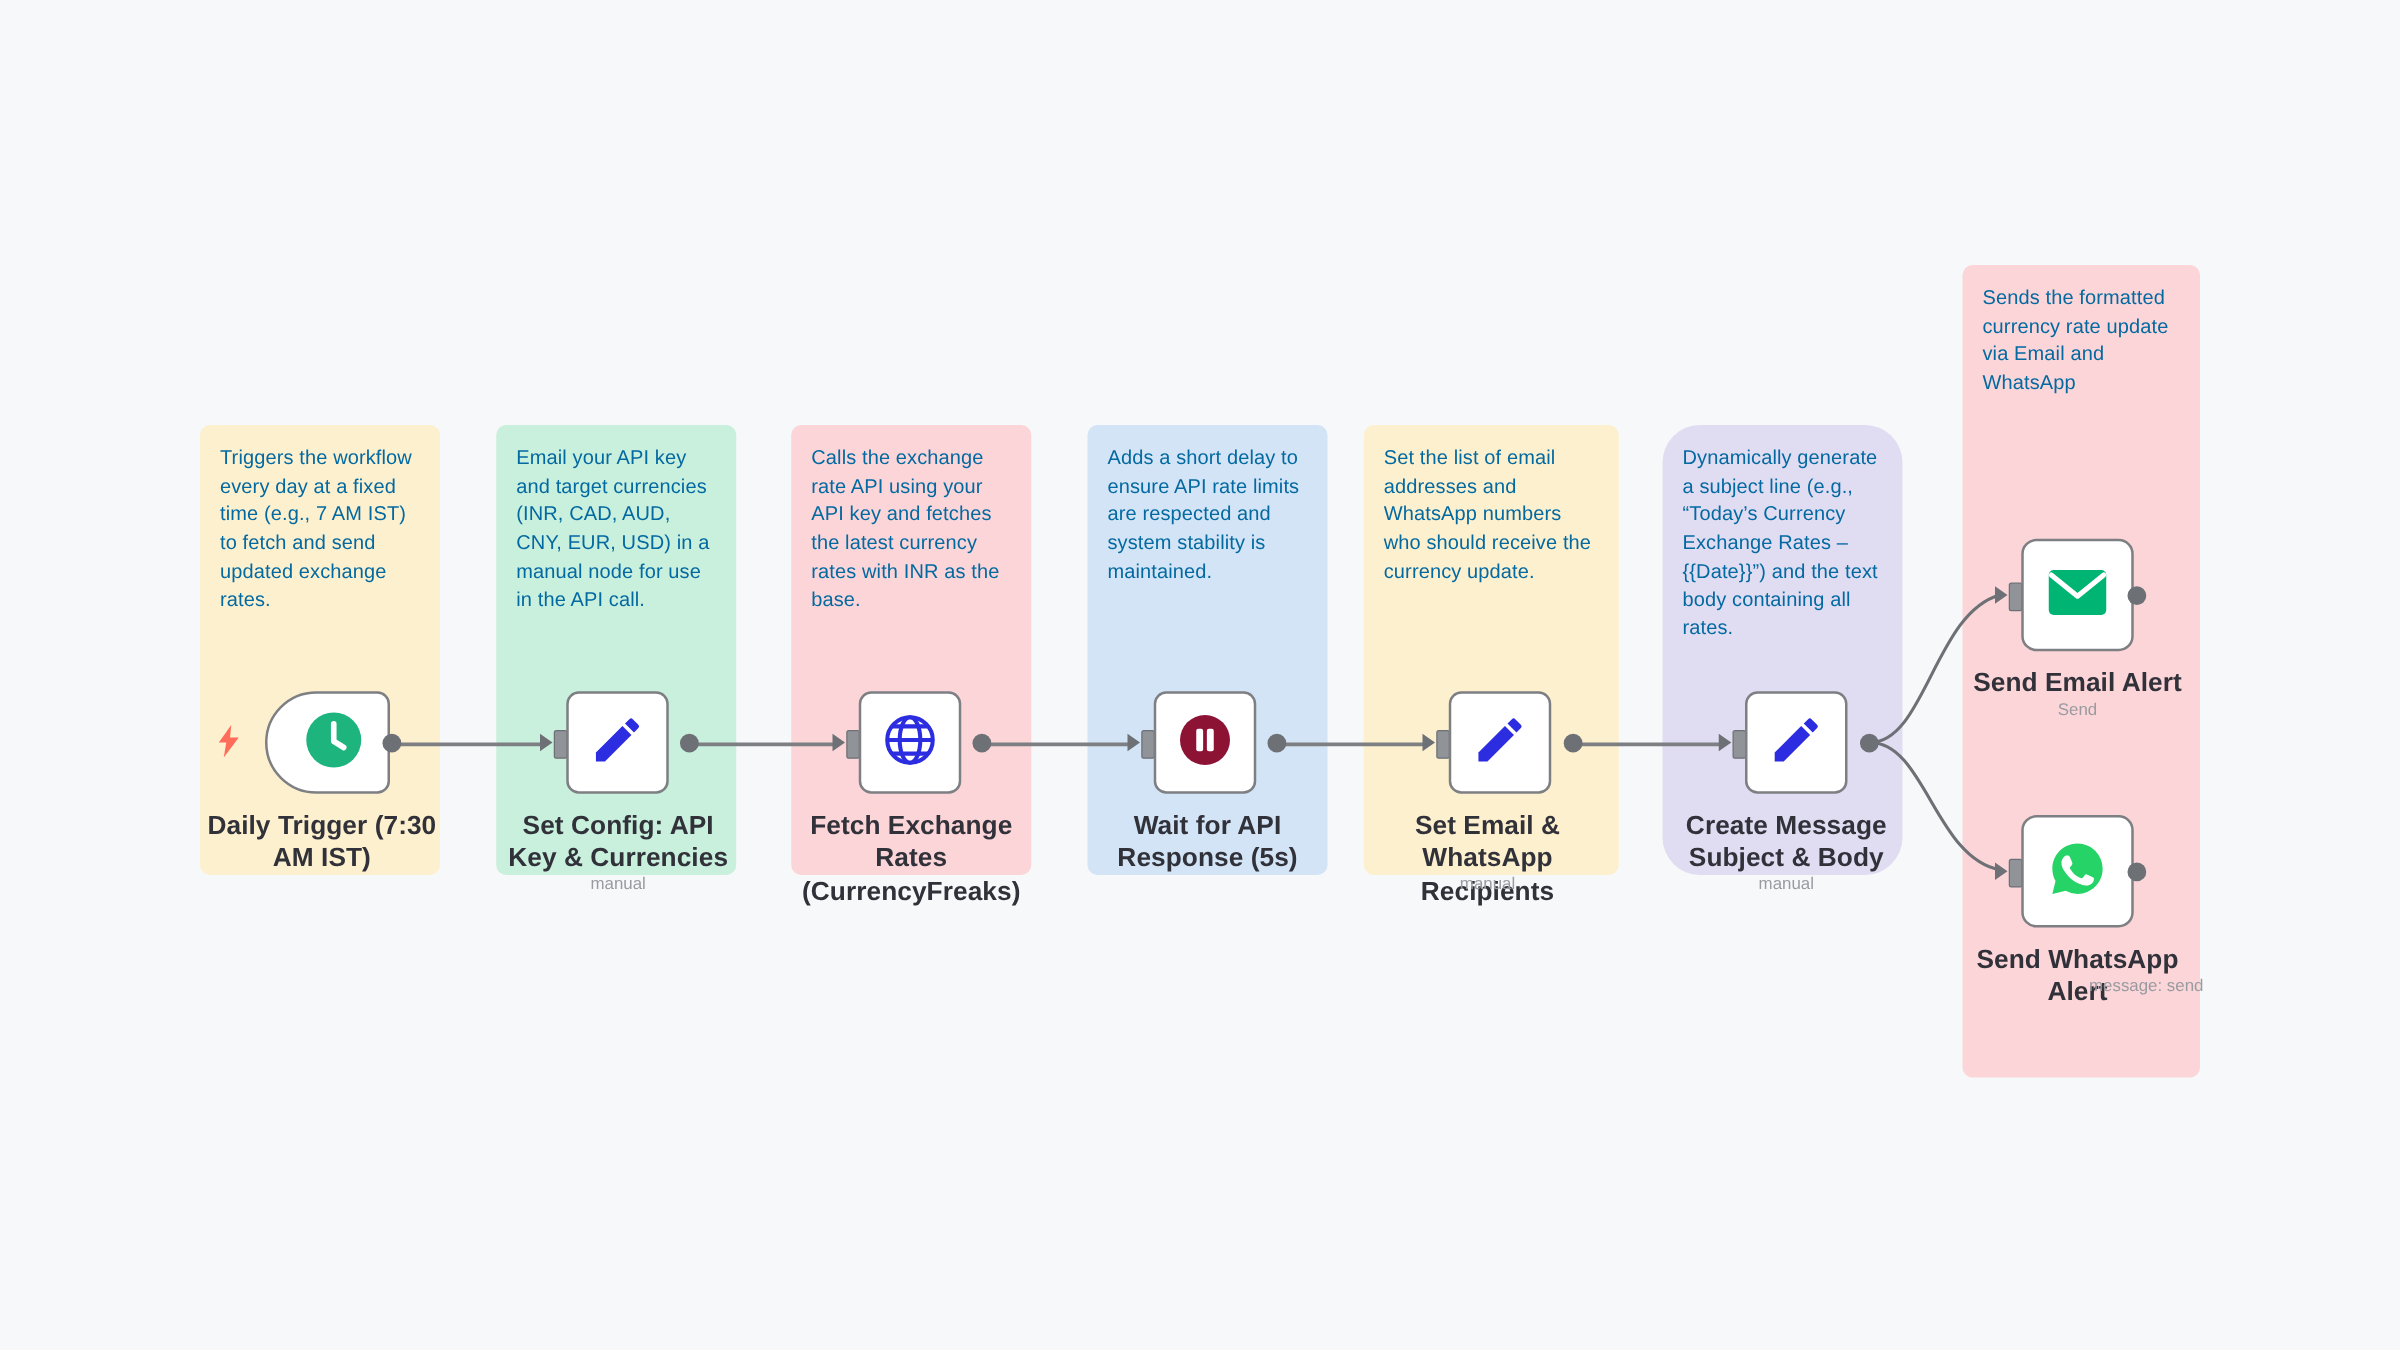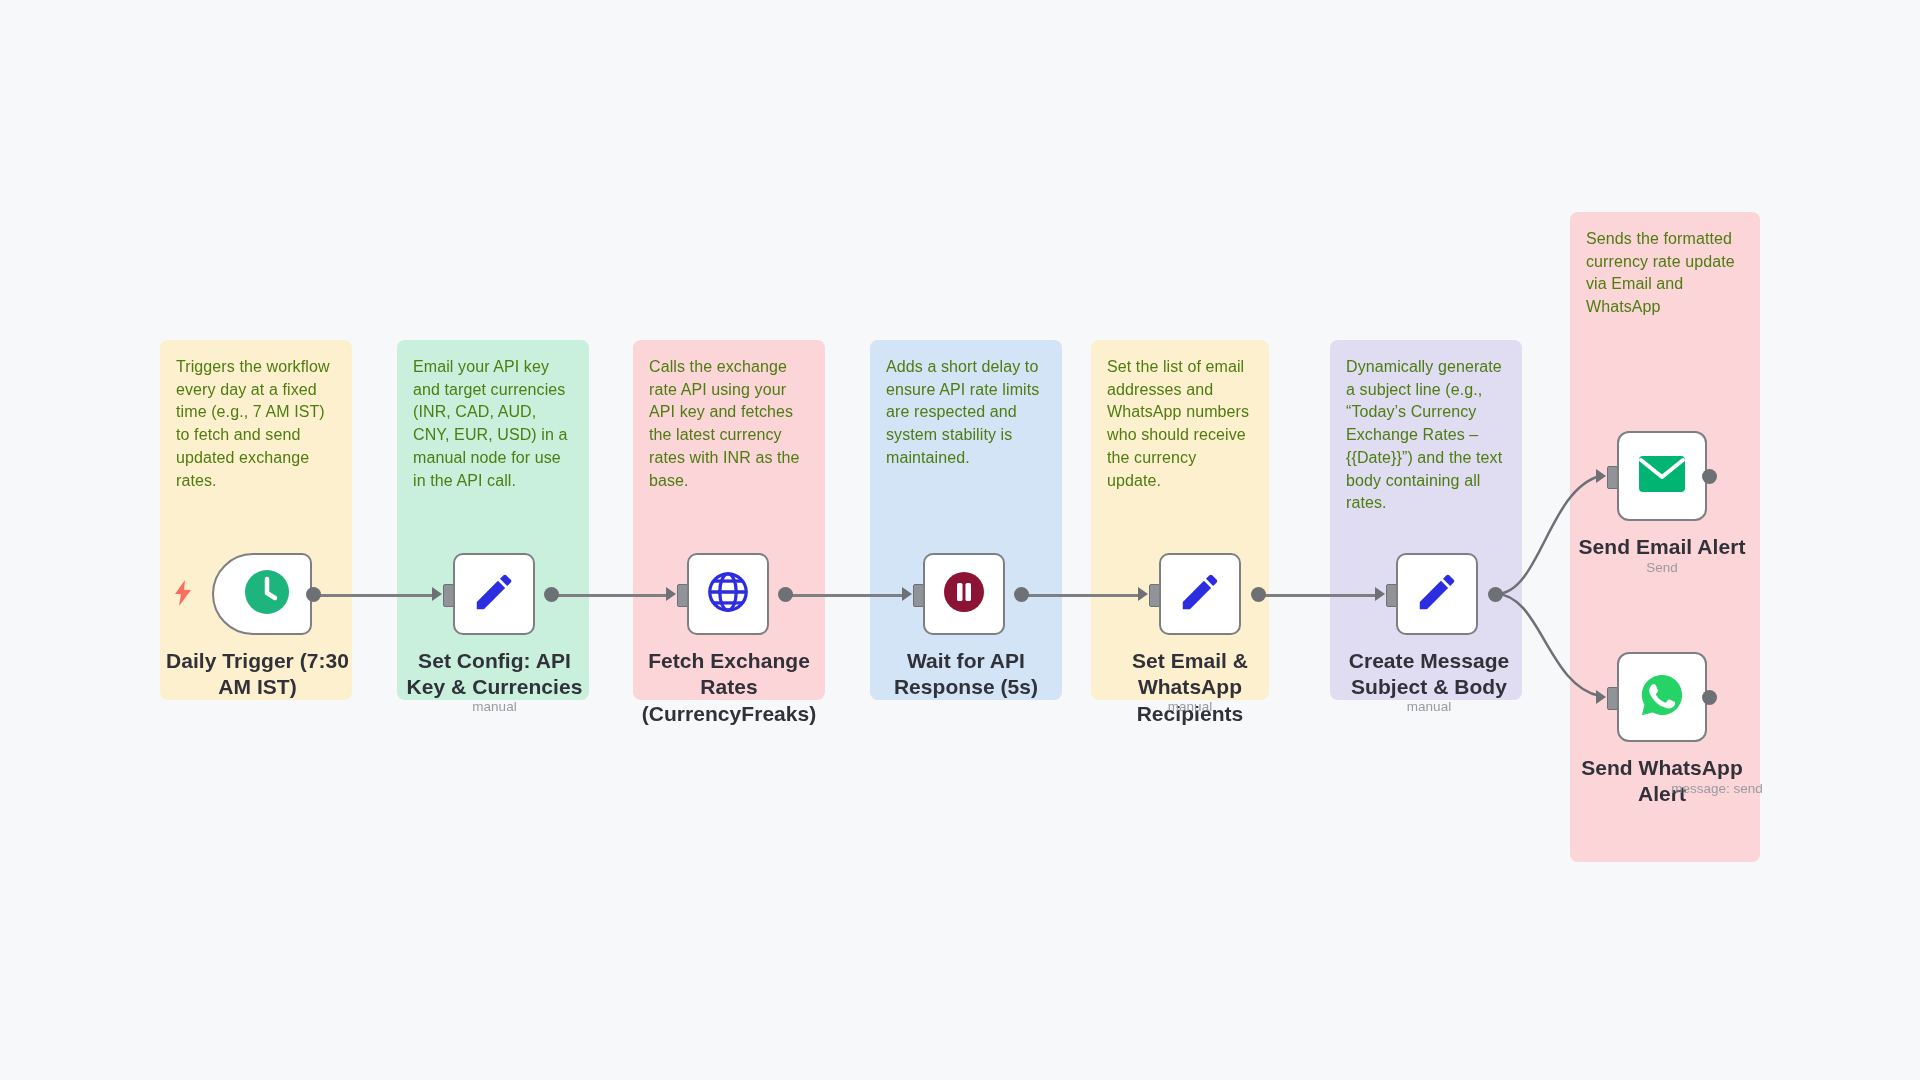--- a/index.html
+++ b/index.html
@@ -16,21 +16,21 @@
   }
 
   
   .sticky {
     position: absolute;
     box-sizing: border-box;
     border-radius: 8px;
     padding: 16px 16px 14px 16px;
     font-size: 16px;
     line-height: 1.42;
-    color: #4d7c0f;
+    color: #0369a1;
     letter-spacing: .1px;
   }
   .sticky .txt { white-space: pre-wrap; }
 
   
   .node {
     position: absolute;
     box-sizing: border-box;
     background: #ffffff;
     border: 2px solid #7d7f83;
@@ -122,25 +122,25 @@
   </div>
 
   <div class="sticky" style="left:633px; top:340px; width:192px; height:360px; background:#fbd5d8;">
     <div class="txt">Calls the exchange rate API using your API key and fetches the latest currency rates with INR as the base.</div>
   </div>
 
   <div class="sticky" style="left:870px; top:340px; width:192px; height:360px; background:#d2e4f5;">
     <div class="txt">Adds a short delay to ensure API rate limits are respected and system stability is maintained.</div>
   </div>
 
-  <div class="sticky" style="left:1091px; top:340px; width:178px; height:360px; background:#fdf0ce;">
+  <div class="sticky" style="left:1091px; top:340px; width:204px; height:360px; background:#fdf0ce;">
     <div class="txt">Set the list of email addresses and WhatsApp numbers who should receive the currency update.</div>
   </div>
 
-  <div class="sticky" style="left:1330px; top:340px; width:192px; height:360px; background:#e0dcf2;">
+  <div class="sticky" style="left:1330px; top:340px; width:192px; height:360px; background:#e0dcf2;border-radius:30px;">
     <div class="txt">Dynamically generate a subject line (e.g., “Today’s Currency Exchange Rates – {{Date}}”) and the text body containing all rates.</div>
   </div>
 
   <div class="sticky" style="left:1570px; top:212px; width:190px; height:650px; background:#fbd5d8;">
     <div class="txt">Sends the formatted currency rate update via Email and WhatsApp</div>
   </div>
 
   <div class="wire" style="left:313px; top:594px; width:120px;"></div>
   <div class="wire" style="left:551px; top:594px; width:116px;"></div>
   <div class="wire" style="left:785px; top:594px; width:118px;"></div>

